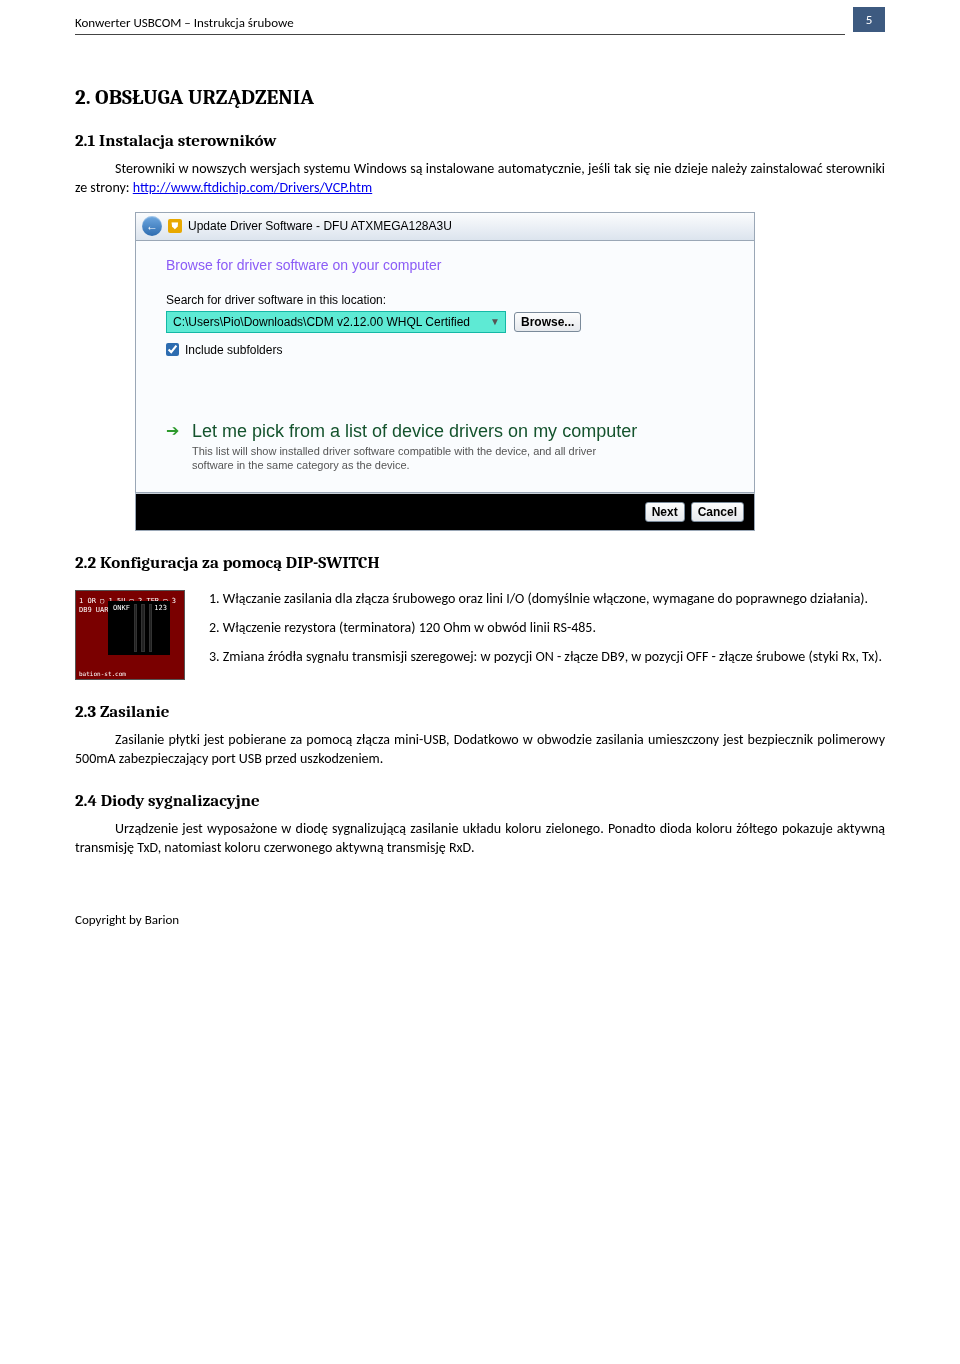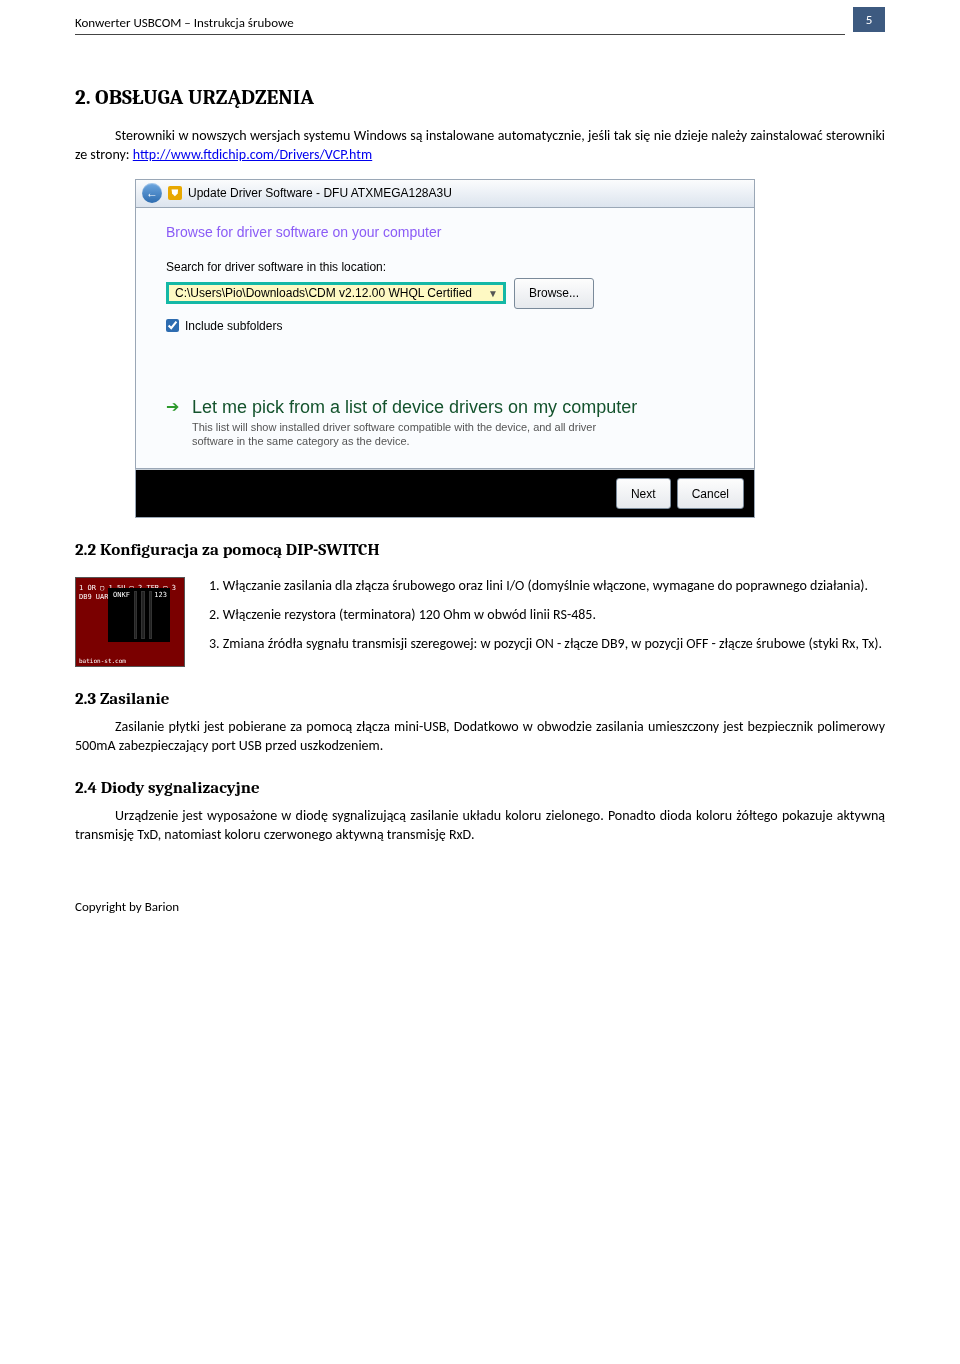--- a/index.html
+++ b/index.html
@@ -99,38 +99,39 @@
       border: 1px solid #9aa7b6;
       background: #fafcfe;
       padding: 16px 30px 10px 30px;
     }
     .dialog-heading { color: #8b5cf6; font-size: 14px; margin-bottom: 20px; }
     .dialog-label { margin: 8px 0 4px 0; font-size: 12px; }
     .location-row { display: flex; gap: 8px; align-items: center; margin-bottom: 10px; }
     .combo {
       flex: 0 0 340px;
       height: 22px;
-      border: 3px solid #14b8a6;
-      background: #fef9c3;
+      border: 1px solid #14b8a6;
+      background: #5eead4;
       display: flex;
       align-items: center;
       padding: 0 5px 0 6px;
       font-size: 12px;
       justify-content: space-between;
     }
     .combo .arrow { color: #555; font-size: 10px; }
     .win-btn {
-      height: 31px;
+      height: 20px;
       border: 1px solid #7a8a9a;
       background: linear-gradient(#fdfdfd, #e6e9ed);
       border-radius: 3px;
-      padding: 0 14px;
+      padding: 0 6px;
       font-size: 12px;
       cursor: pointer;
       font-family: inherit;
+      font-weight: bold;
     }
     .checkbox-row { display: flex; align-items: center; gap: 6px; font-size: 12px; margin-bottom: 60px; }
     .checkbox-row input { accent-color: #2d6cb0; }
     .list-option {
       display: flex;
       gap: 10px;
       align-items: flex-start;
       padding: 4px 0 10px 0;
     }
     .arrow-icon {
@@ -204,20 +205,21 @@
   <div class="page-number-box">5</div>
 </div>
 
 <div class="content">
 
   <h1>
     <span>2.</span>
     <span class="small-caps">OBSŁUGA URZĄDZENIA</span>
   </h1>
 
+  <h2>2.1  Instalacja sterowników</h2>
   <p class="indent-para">
     <span>Sterowniki w nowszych wersjach systemu Windows są instalowane automatycznie, jeśli tak się nie dzieje należy zainstalować sterowniki ze strony: </span><a class="link">http://www.ftdichip.com/Drivers/VCP.htm</a>
   </p>
 
   <div class="dialog">
     <div class="dialog-titlebar">
       <div class="back-btn">
         <span>←</span>
       </div>
       <span class="shield-icon">⛊</span>

